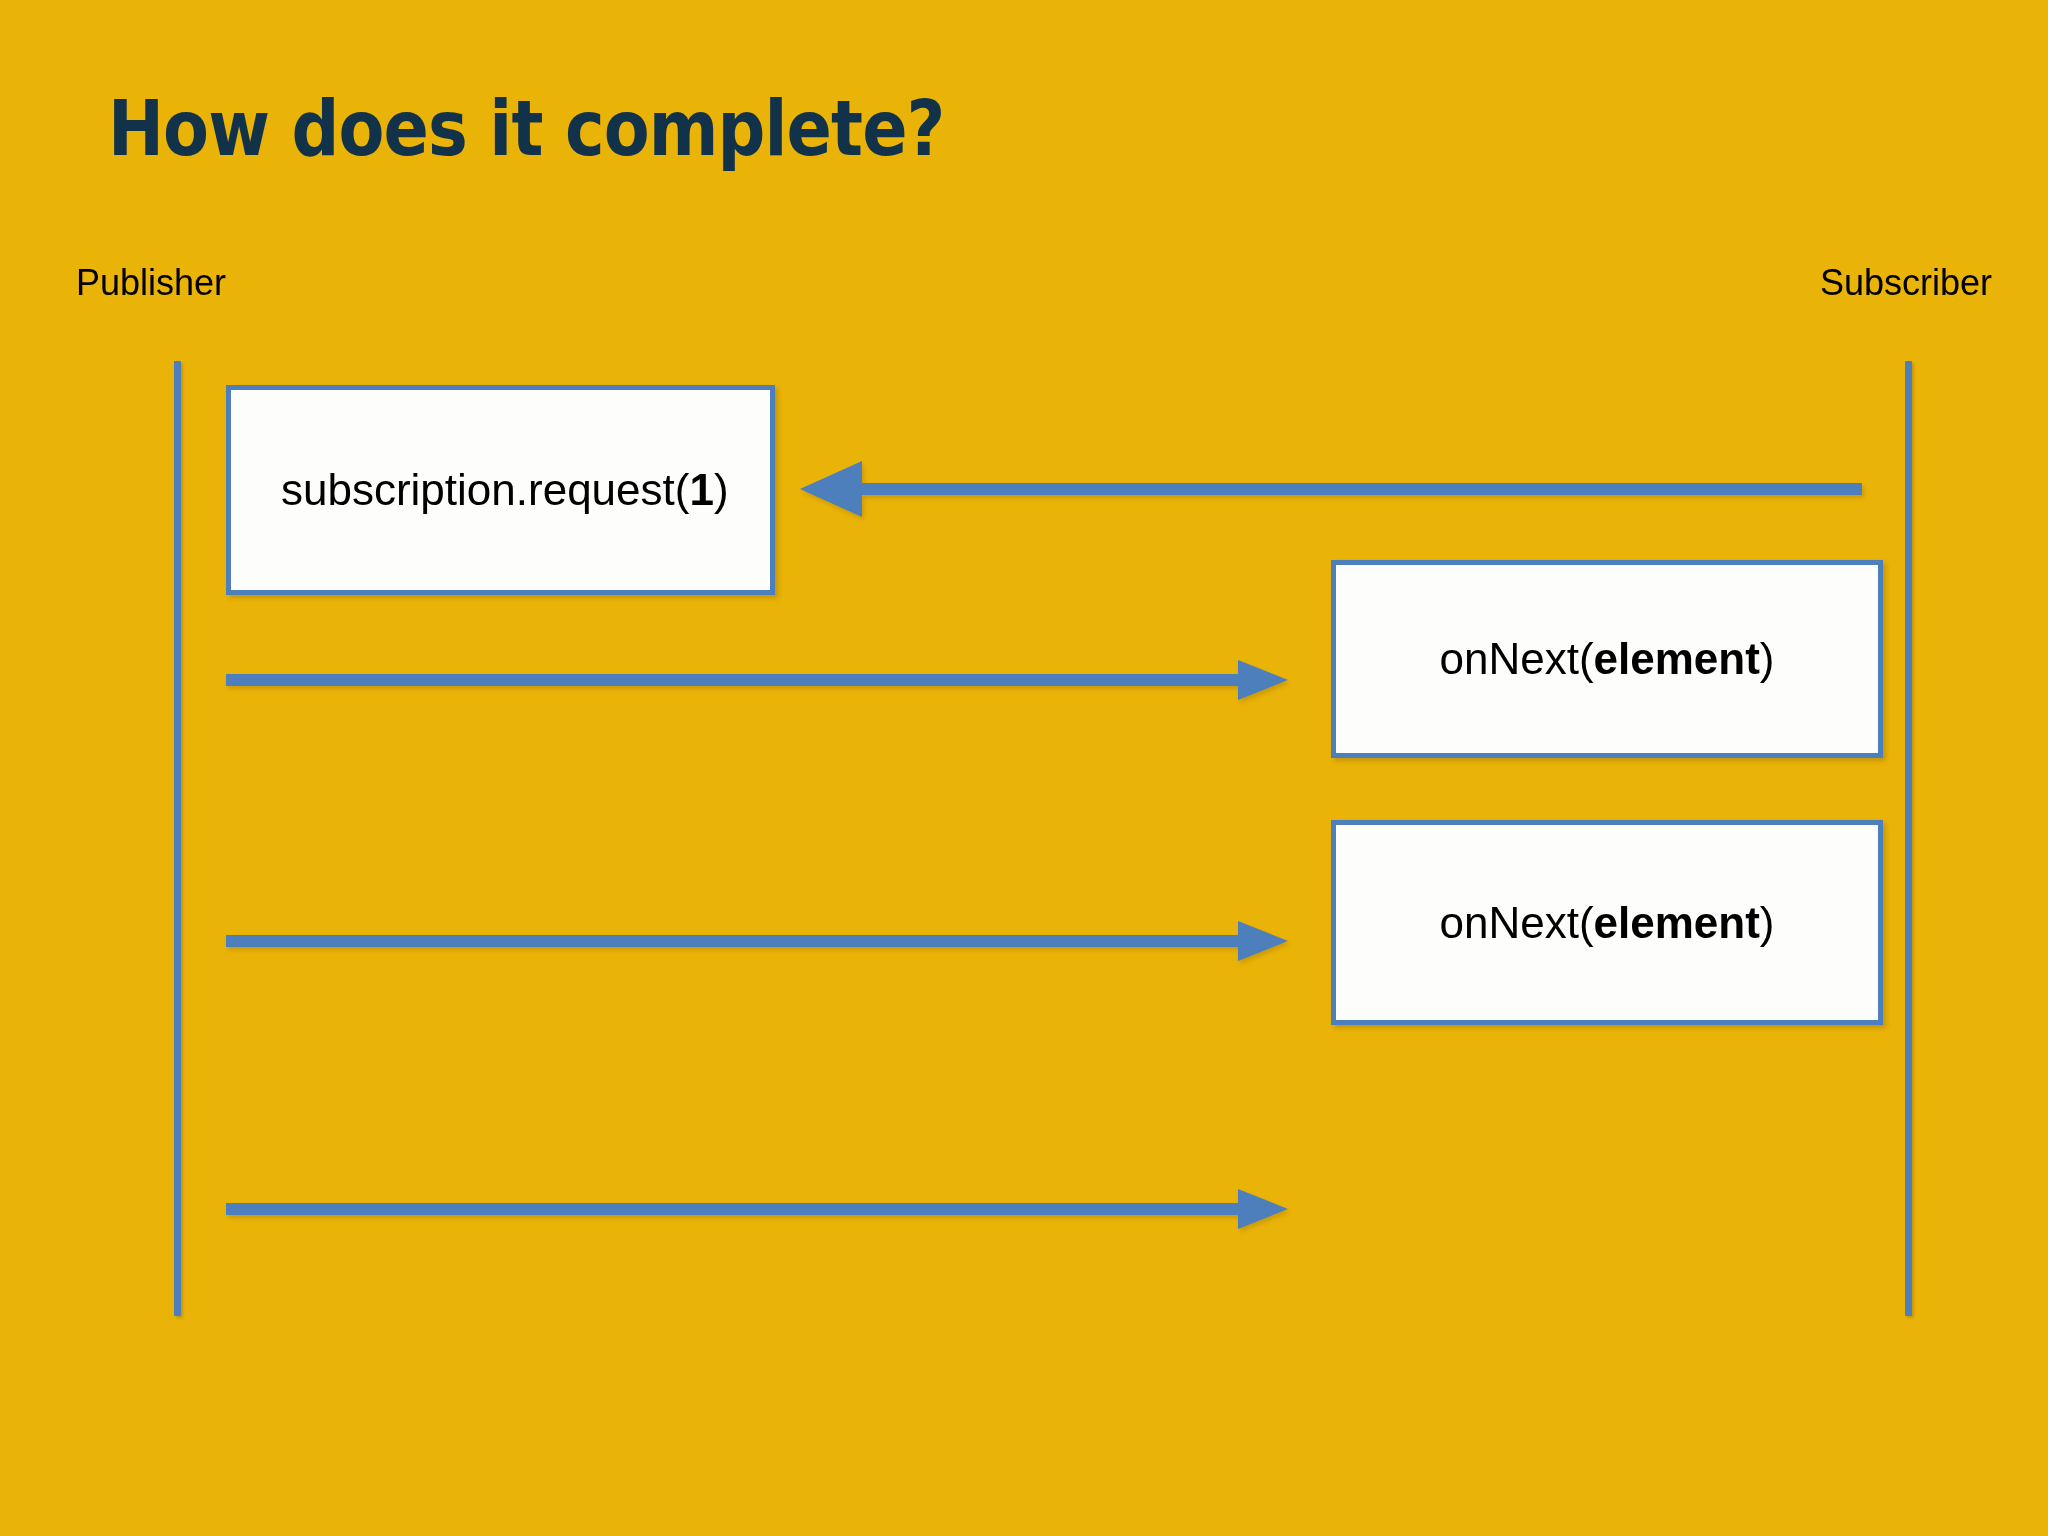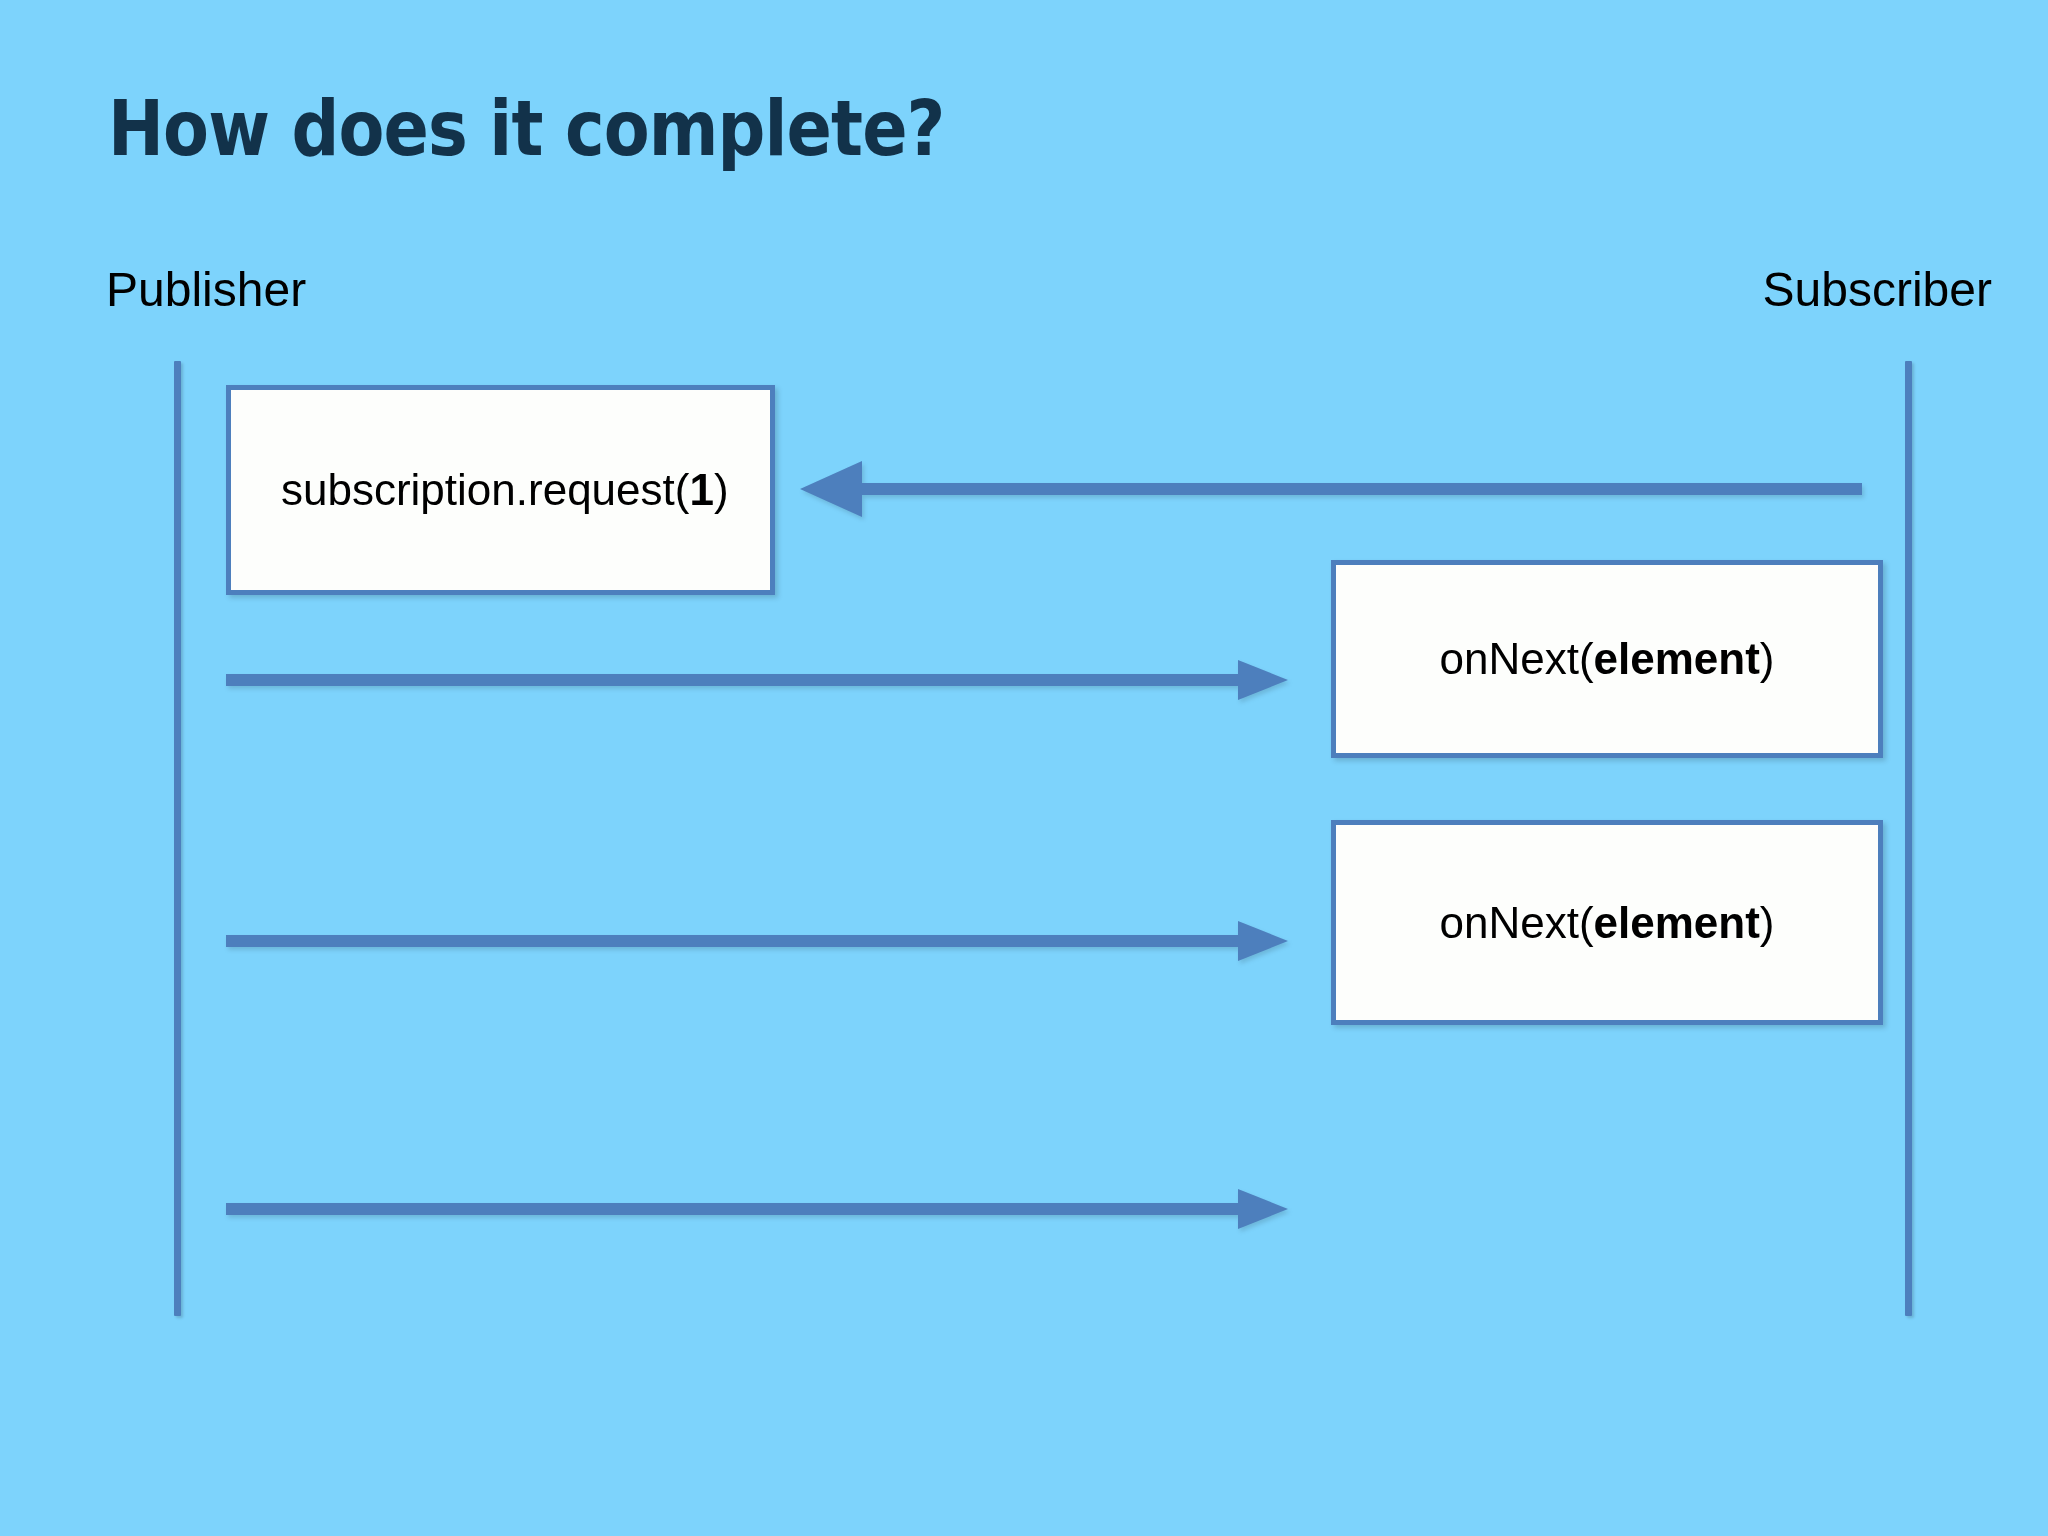--- a/index.html
+++ b/index.html
@@ -8,21 +8,21 @@
     padding: 0;
     background: #ffffff;
   }
   body {
     font-family: "Liberation Sans", sans-serif;
   }
   #slide {
     position: relative;
     width: 2048px;
     height: 1536px;
-    background: #7dd3fc;
+    background: #eab308;
     overflow: hidden;
   }
 
   
   #slide-title {
     position: absolute;
     left: 108px;
     top: 84px;
     font-family: "DejaVu Sans", sans-serif;
     font-size: 76px;
@@ -31,25 +31,24 @@
     color: #12324a;
     white-space: nowrap;
     transform: scaleX(0.88);
     transform-origin: left top;
   }
 
   
   .actor-label {
     position: absolute;
     font-family: "Liberation Sans", sans-serif;
-    font-size: 48px;
+    font-size: 36px;
     font-weight: normal;
     color: #000000;
     white-space: nowrap;
-    margin-left: 30px;
   }
   #publisher-label {
     left: 76px;
     top: 262px;
   }
   #subscriber-label {
     right: 56px;
     top: 262px;
   }
 

